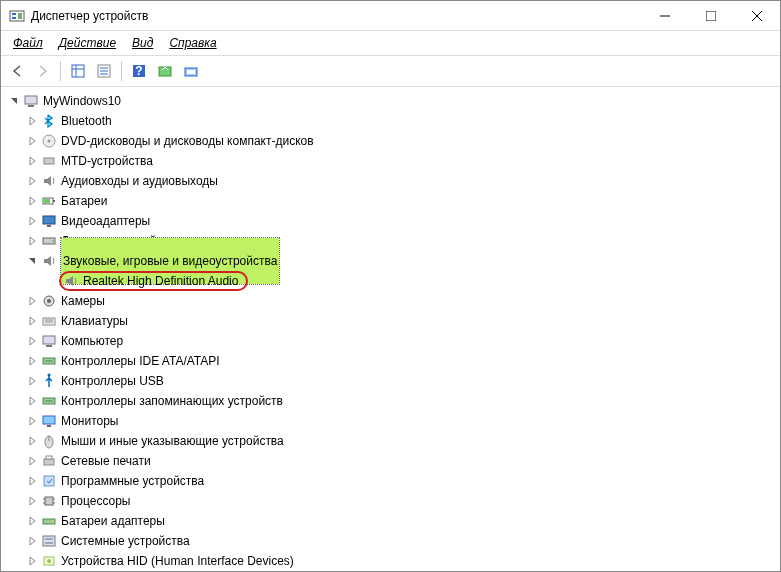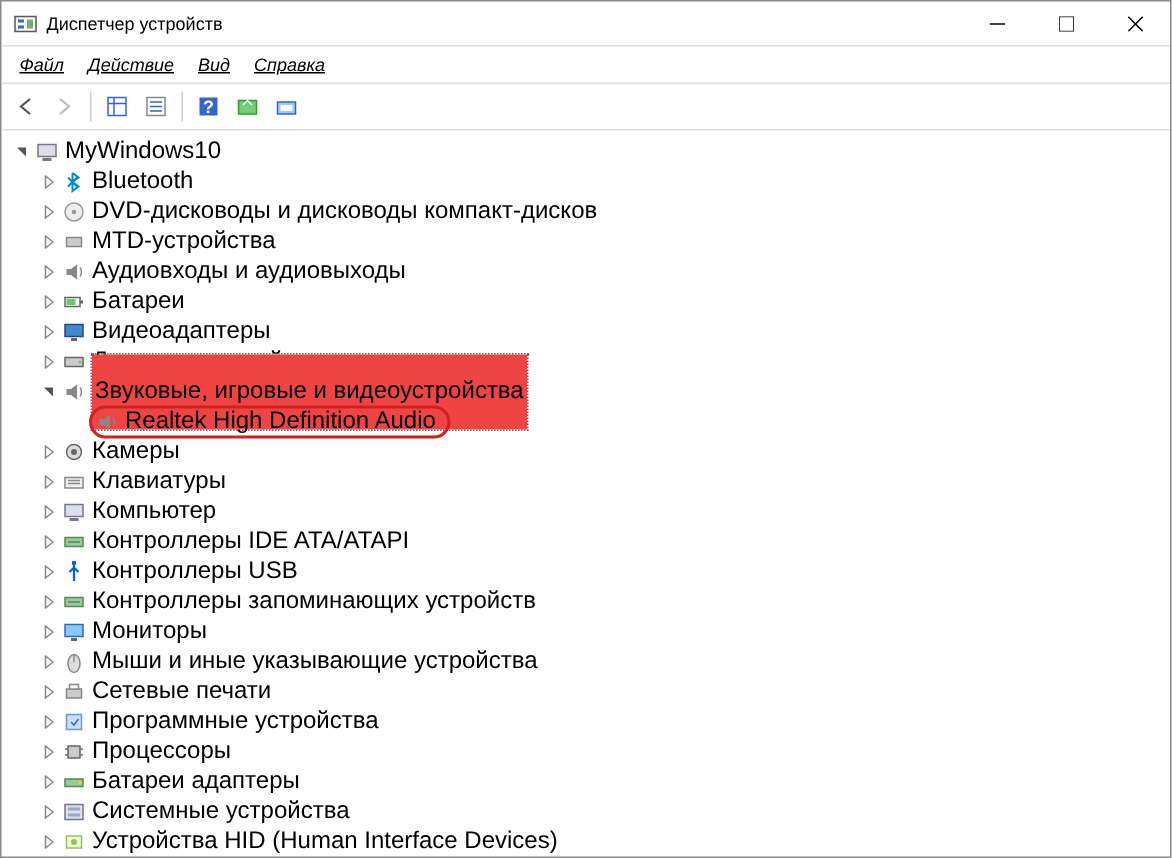--- a/index.html
+++ b/index.html
@@ -12,22 +12,22 @@
 .menubar { display: flex; padding: 2px 4px; border-bottom: 1px solid #ddd; font-style: italic; }
 .menu-item { padding: 3px 8px; cursor: pointer; }
 .menu-item .ul { text-decoration: underline; }
 .toolbar { display: flex; align-items: center; padding: 3px 4px; border-bottom: 1px solid #ddd; gap: 2px; }
 .tool-btn { width: 24px; height: 24px; border: 1px solid transparent; display: flex; align-items: center; justify-content: center; cursor: pointer; }
 .tool-sep { width: 1px; height: 20px; background: #ccc; margin: 0 3px; }
 .tree { padding: 4px 2px; overflow: auto; height: calc(100% - 30px - 26px - 32px); }
 .node { display: flex; align-items: center; height: 20px; padding-right: 6px; cursor: pointer; white-space: nowrap; }
 .expander { width: 14px; height: 14px; display: flex; align-items: center; justify-content: center; margin-right: 2px; flex-shrink: 0; }
 .node-icon { width: 16px; height: 16px; margin-right: 4px; display: flex; align-items: center; justify-content: center; flex-shrink: 0; }
-.node-label { font-size: 16px; }
-.node.selected .node-label { background: #ef4444; outline: 1px dotted #666; padding: 16px 2px; }
+.node-label { font-size: 12px; }
+.node.selected .node-label { background: #bef264; outline: 1px dotted #666; padding: 16px 2px; }
 .highlighted { border: 2px solid #d02020; border-radius: 12px; padding: 0 8px 0 2px; display: inline-flex; align-items: center; }
 .indent { display: inline-block; flex-shrink: 0; }
 svg { display: block; }
 </style>
 </head>
 <body>
 
 <div class="titlebar">
   <span class="titlebar-icon">
     <svg width="16" height="16">

